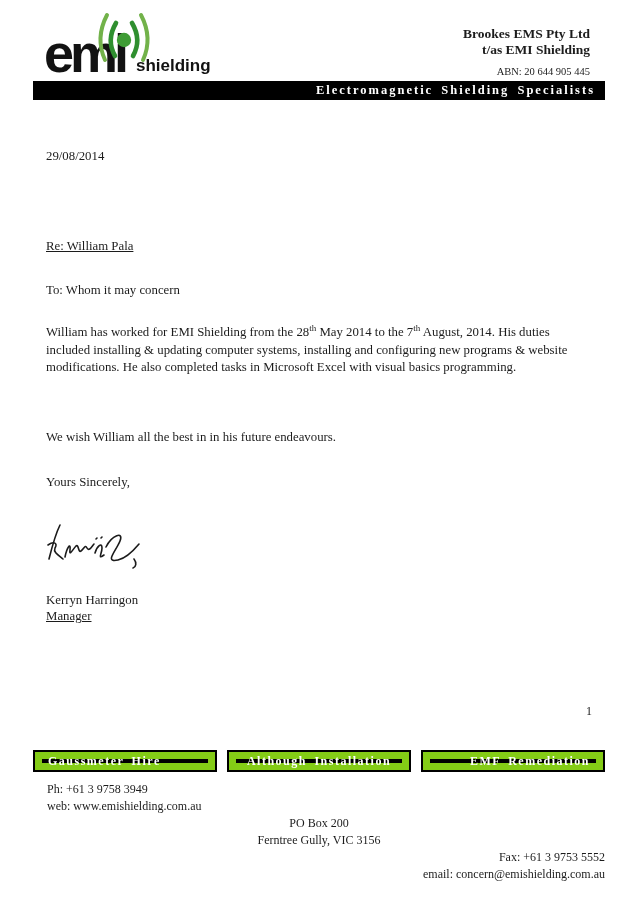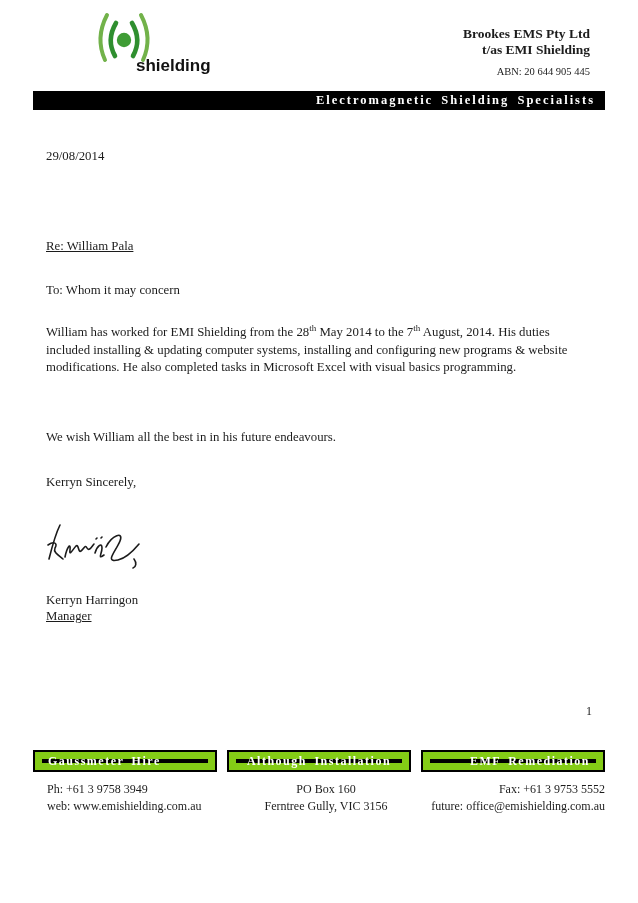--- a/index.html
+++ b/index.html
@@ -25,21 +25,21 @@
     font-weight:bold;font-size:17px;color:#121212;
   }
   .logo-icon{position:absolute;left:48px;top:0px;}
   .hdr-right{
     position:absolute;right:48px;top:26px;
     text-align:right;line-height:16px;
   }
   .hdr-company{font-weight:bold;font-size:13.5px;}
   .hdr-abn{font-size:10.5px;margin-top:6px;}
   .hdr-banner{
-    position:absolute;left:33px;top:91px;width:572px;height:19px;
+    position:absolute;left:33px;top:81px;width:572px;height:19px;
     background:#000000;color:#ffffff;
     font-weight:bold;font-size:12.5px;
     letter-spacing:2px;word-spacing:3px;
     text-align:right;line-height:19px;
     box-sizing:border-box;padding-right:10px;
   }
   
   .bodytext{font-size:12.8px;line-height:17.5px;}
   .abs{position:absolute;}
   .uline{text-decoration:underline;}
@@ -65,33 +65,34 @@
     position:absolute;left:2px;right:2px;top:2px;bottom:2px;
     border:7px solid #84cc16;
     display:flex;align-items:center;
     box-sizing:border-box;padding:0 6px;
   }
   .fb-left .fb-inner{justify-content:flex-start;}
   .fb-center .fb-inner{justify-content:center;}
   .fb-right .fb-inner{justify-content:flex-end;}
   .foot-contact{
     position:absolute;left:33px;top:781px;width:572px;
-    display:flex;font-size:12px;line-height:17px;
+    display:flex;font-size:12px;line-height:17px;flex-direction:column;
   }
   .fc-col{flex:1 1 0;}
   .fc-left{text-align:left;padding-left:14px;}
   .fc-center{text-align:center;}
   .fc-right{text-align:right;padding-right:0px;}
 </style>
 </head>
 <body>
 
 <div class="page">
 
   <div class="logo">
+    <div class="logo-emi">emi</div>
     <svg class="logo-icon" width="64" height="54" viewBox="0 0 64 54">
       <path d="M15,5 Q3,28 13,50" fill="none" stroke="#72b24a" stroke-width="4" stroke-linecap="round"></path>
       <path d="M49,5 Q61,28 51,50" fill="none" stroke="#72b24a" stroke-width="4" stroke-linecap="round"></path>
       <path d="M24,13 Q14,30 23,46" fill="none" stroke="#2f8f2f" stroke-width="4.6" stroke-linecap="round"></path>
       <path d="M40,13 Q50,30 41,46" fill="none" stroke="#2f8f2f" stroke-width="4.6" stroke-linecap="round"></path>
       <circle cx="32" cy="30" r="7.2" fill="#3f9c35"></circle>
     </svg>
     <div class="logo-shielding">shielding</div>
   </div>
 
@@ -107,21 +108,21 @@
 
   <div class="abs bodytext uline" style="left:46px;top:238px;">Re: William Pala</div>
 
   <div class="abs bodytext" style="left:46px;top:282px;">To: Whom it may concern</div>
 
   <div class="abs bodytext para" style="top:324px;"><span>William has worked for EMI Shielding from the 28</span><span class="suptxt">th</span><span> May 2014 to the 7</span><span class="suptxt">th</span><span> August, 2014. His duties included installing &amp; updating computer systems, installing and configuring new programs &amp; website modifications. He also completed tasks in Microsoft Excel with visual basics programming.</span></div>
 
 
   <div class="abs bodytext para" style="top:429px;">We wish William all the best in in his future endeavours.</div>
 
-  <div class="abs bodytext" style="left:46px;top:474px;">Kerryn Sincerely,</div>
+  <div class="abs bodytext" style="left:46px;top:474px;">Yours Sincerely,</div>
 
   <svg class="sig" width="120" height="58" viewBox="0 0 120 58">
     <g fill="none" stroke="#1b1b1b" stroke-width="1.6" stroke-linecap="round">
       <path d="M7,44 C10,32 14,18 18,10"></path>
       <path d="M6,30 C12,26 16,28 13,33 C11,37 16,40 21,44"></path>
       <path d="M23,42 C25,32 29,27 28,35 C27,42 31,34 34,31 C37,29 36,38 39,36 C42,34 43,29 45,33 C47,37 50,31 52,29"></path>
       <path d="M54,24 l1,-1 M59,23 l1,-1"></path>
       <path d="M53,38 C55,31 60,27 60,33 C60,39 55,45 62,40"></path>
       <path d="M64,32 C70,20 82,16 78,26 C74,36 62,48 76,45 C85,43 92,35 97,29"></path>
       <path d="M92,44 C95,48 94,52 91,53"></path>
@@ -144,22 +145,22 @@
       <div class="fb-inner">EMF Remediation</div>
     </div>
   </div>
 
   <div class="foot-contact">
     <div class="fc-col fc-left">
       <div>Ph: +61 3 9758 3949</div>
       <div>web: www.emishielding.com.au</div>
     </div>
     <div class="fc-col fc-center">
-      <div>PO Box 160</div>
+      <div>PO Box 200</div>
       <div>Ferntree Gully, VIC  3156</div>
     </div>
     <div class="fc-col fc-right">
       <div>Fax: +61 3 9753 5552</div>
-      <div>future: office@emishielding.com.au</div>
+      <div>email: concern@emishielding.com.au</div>
     </div>
   </div>
 
 </div>
 
 </body></html>

